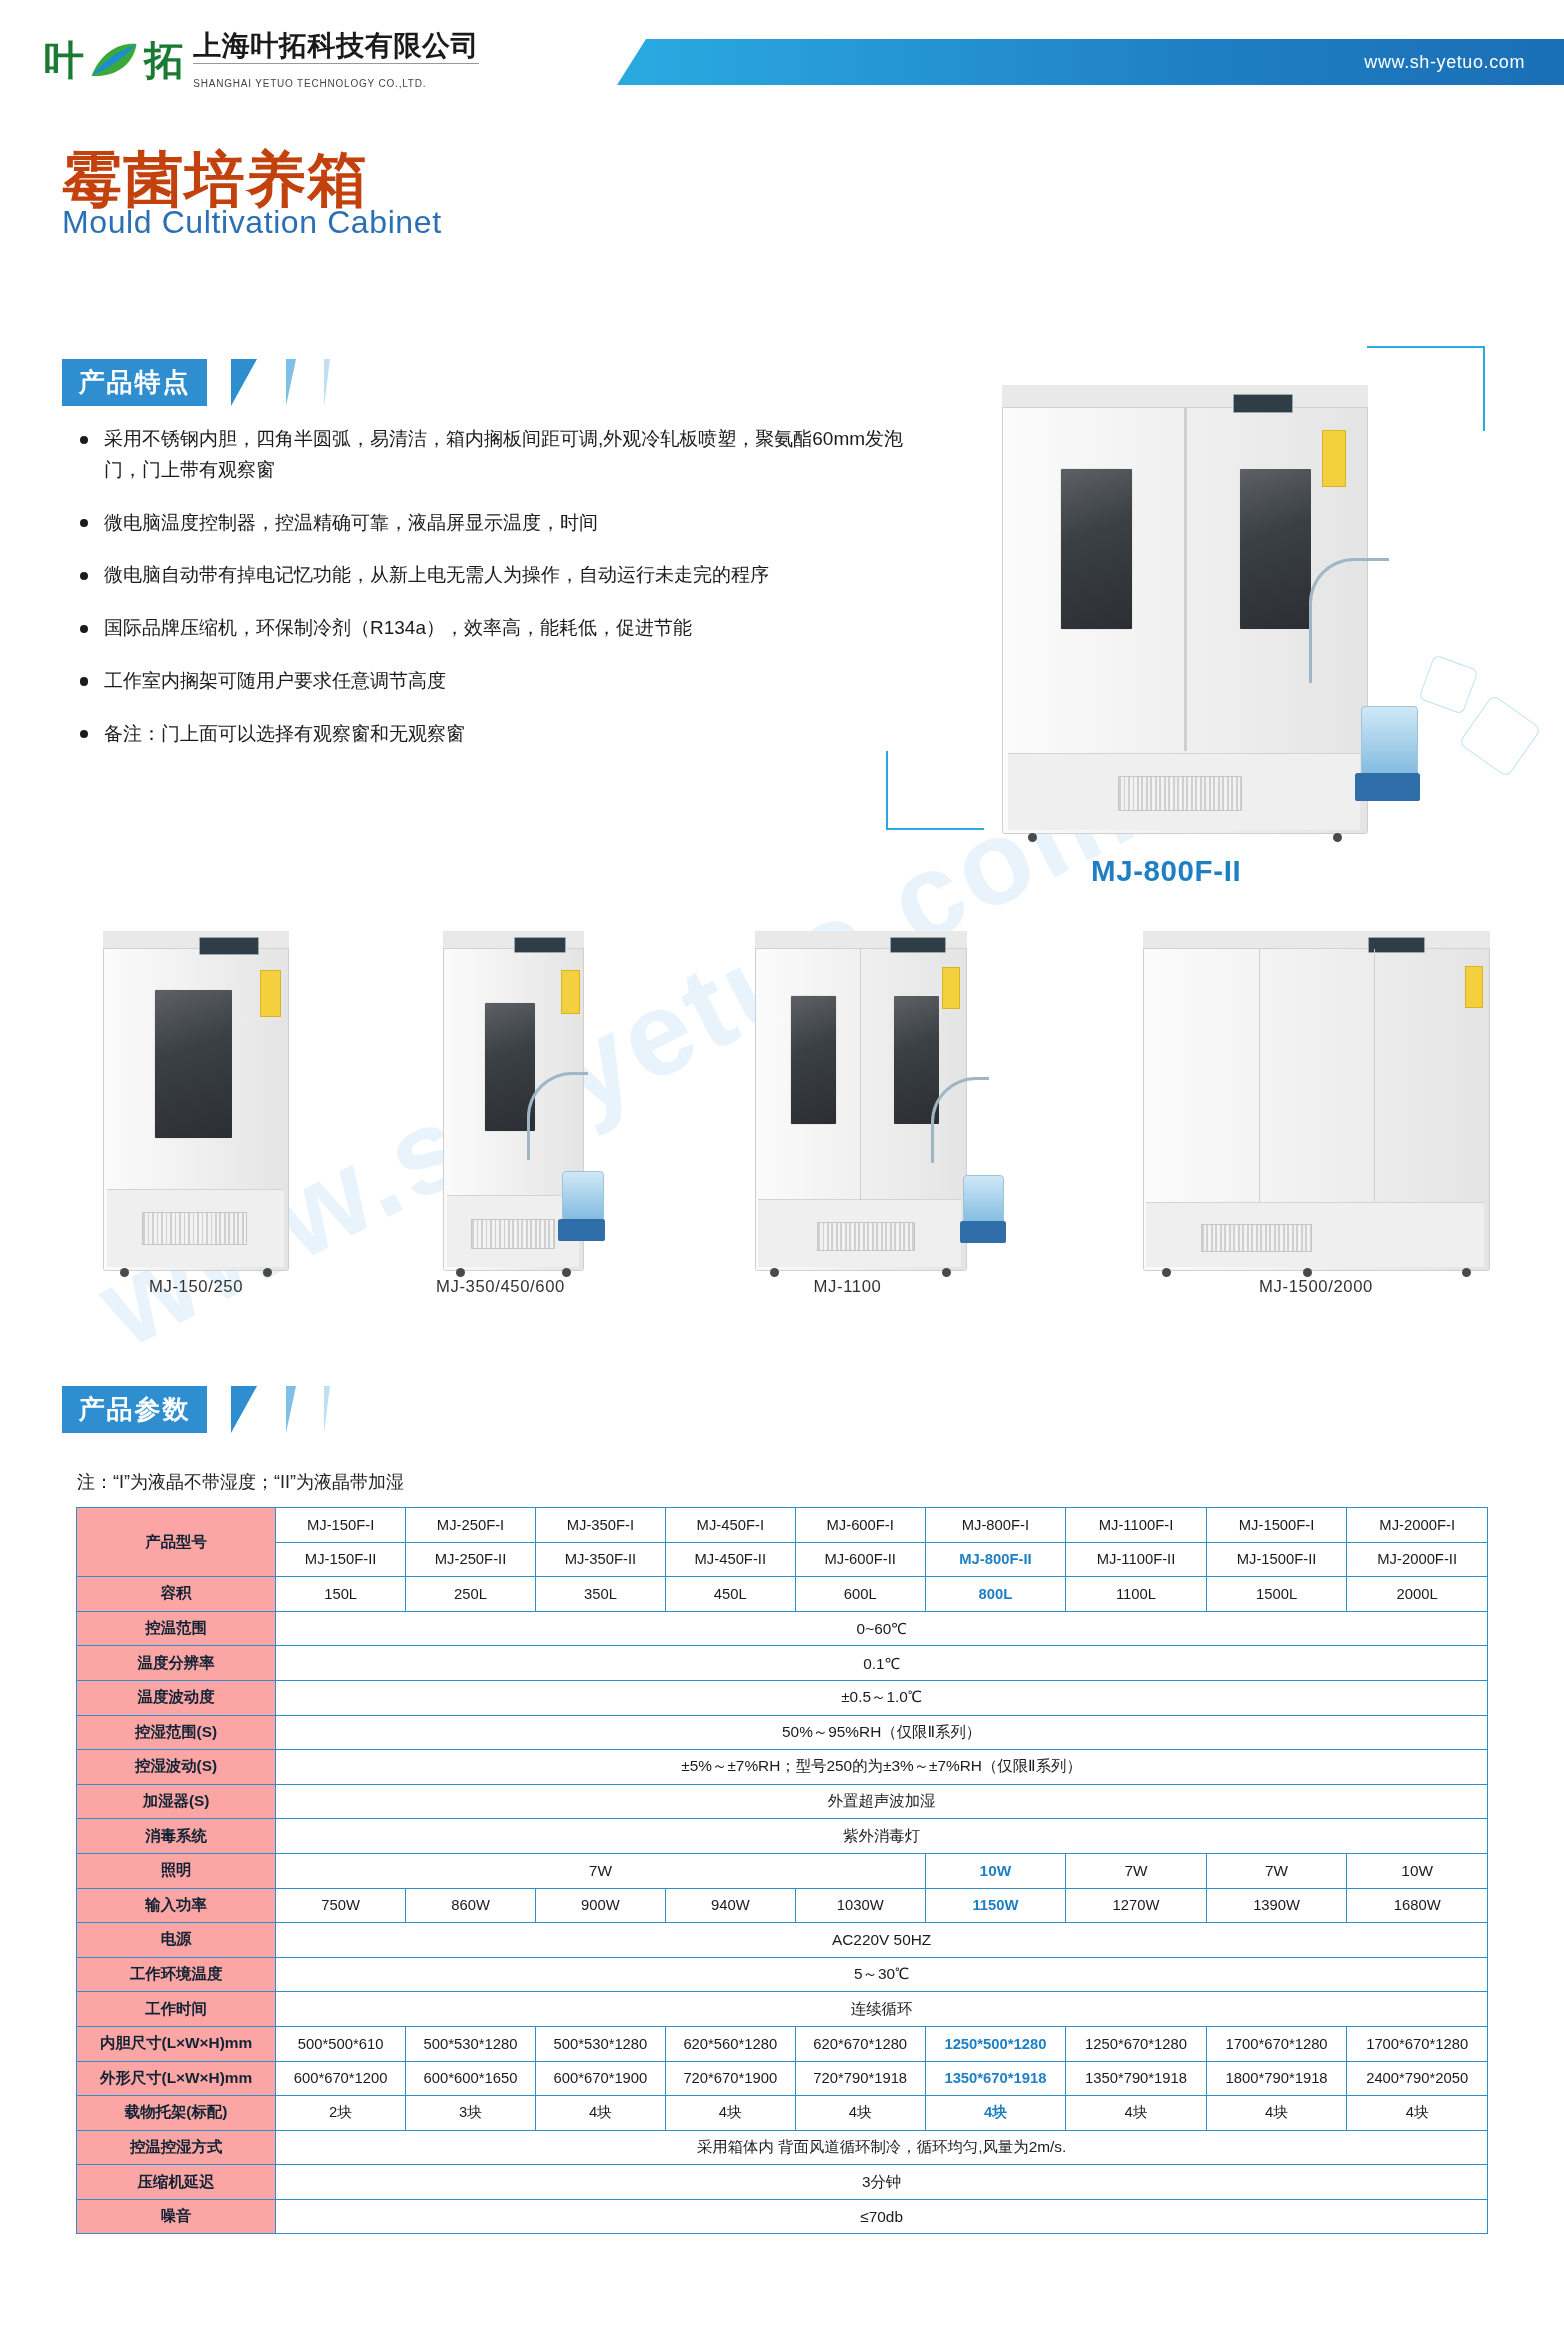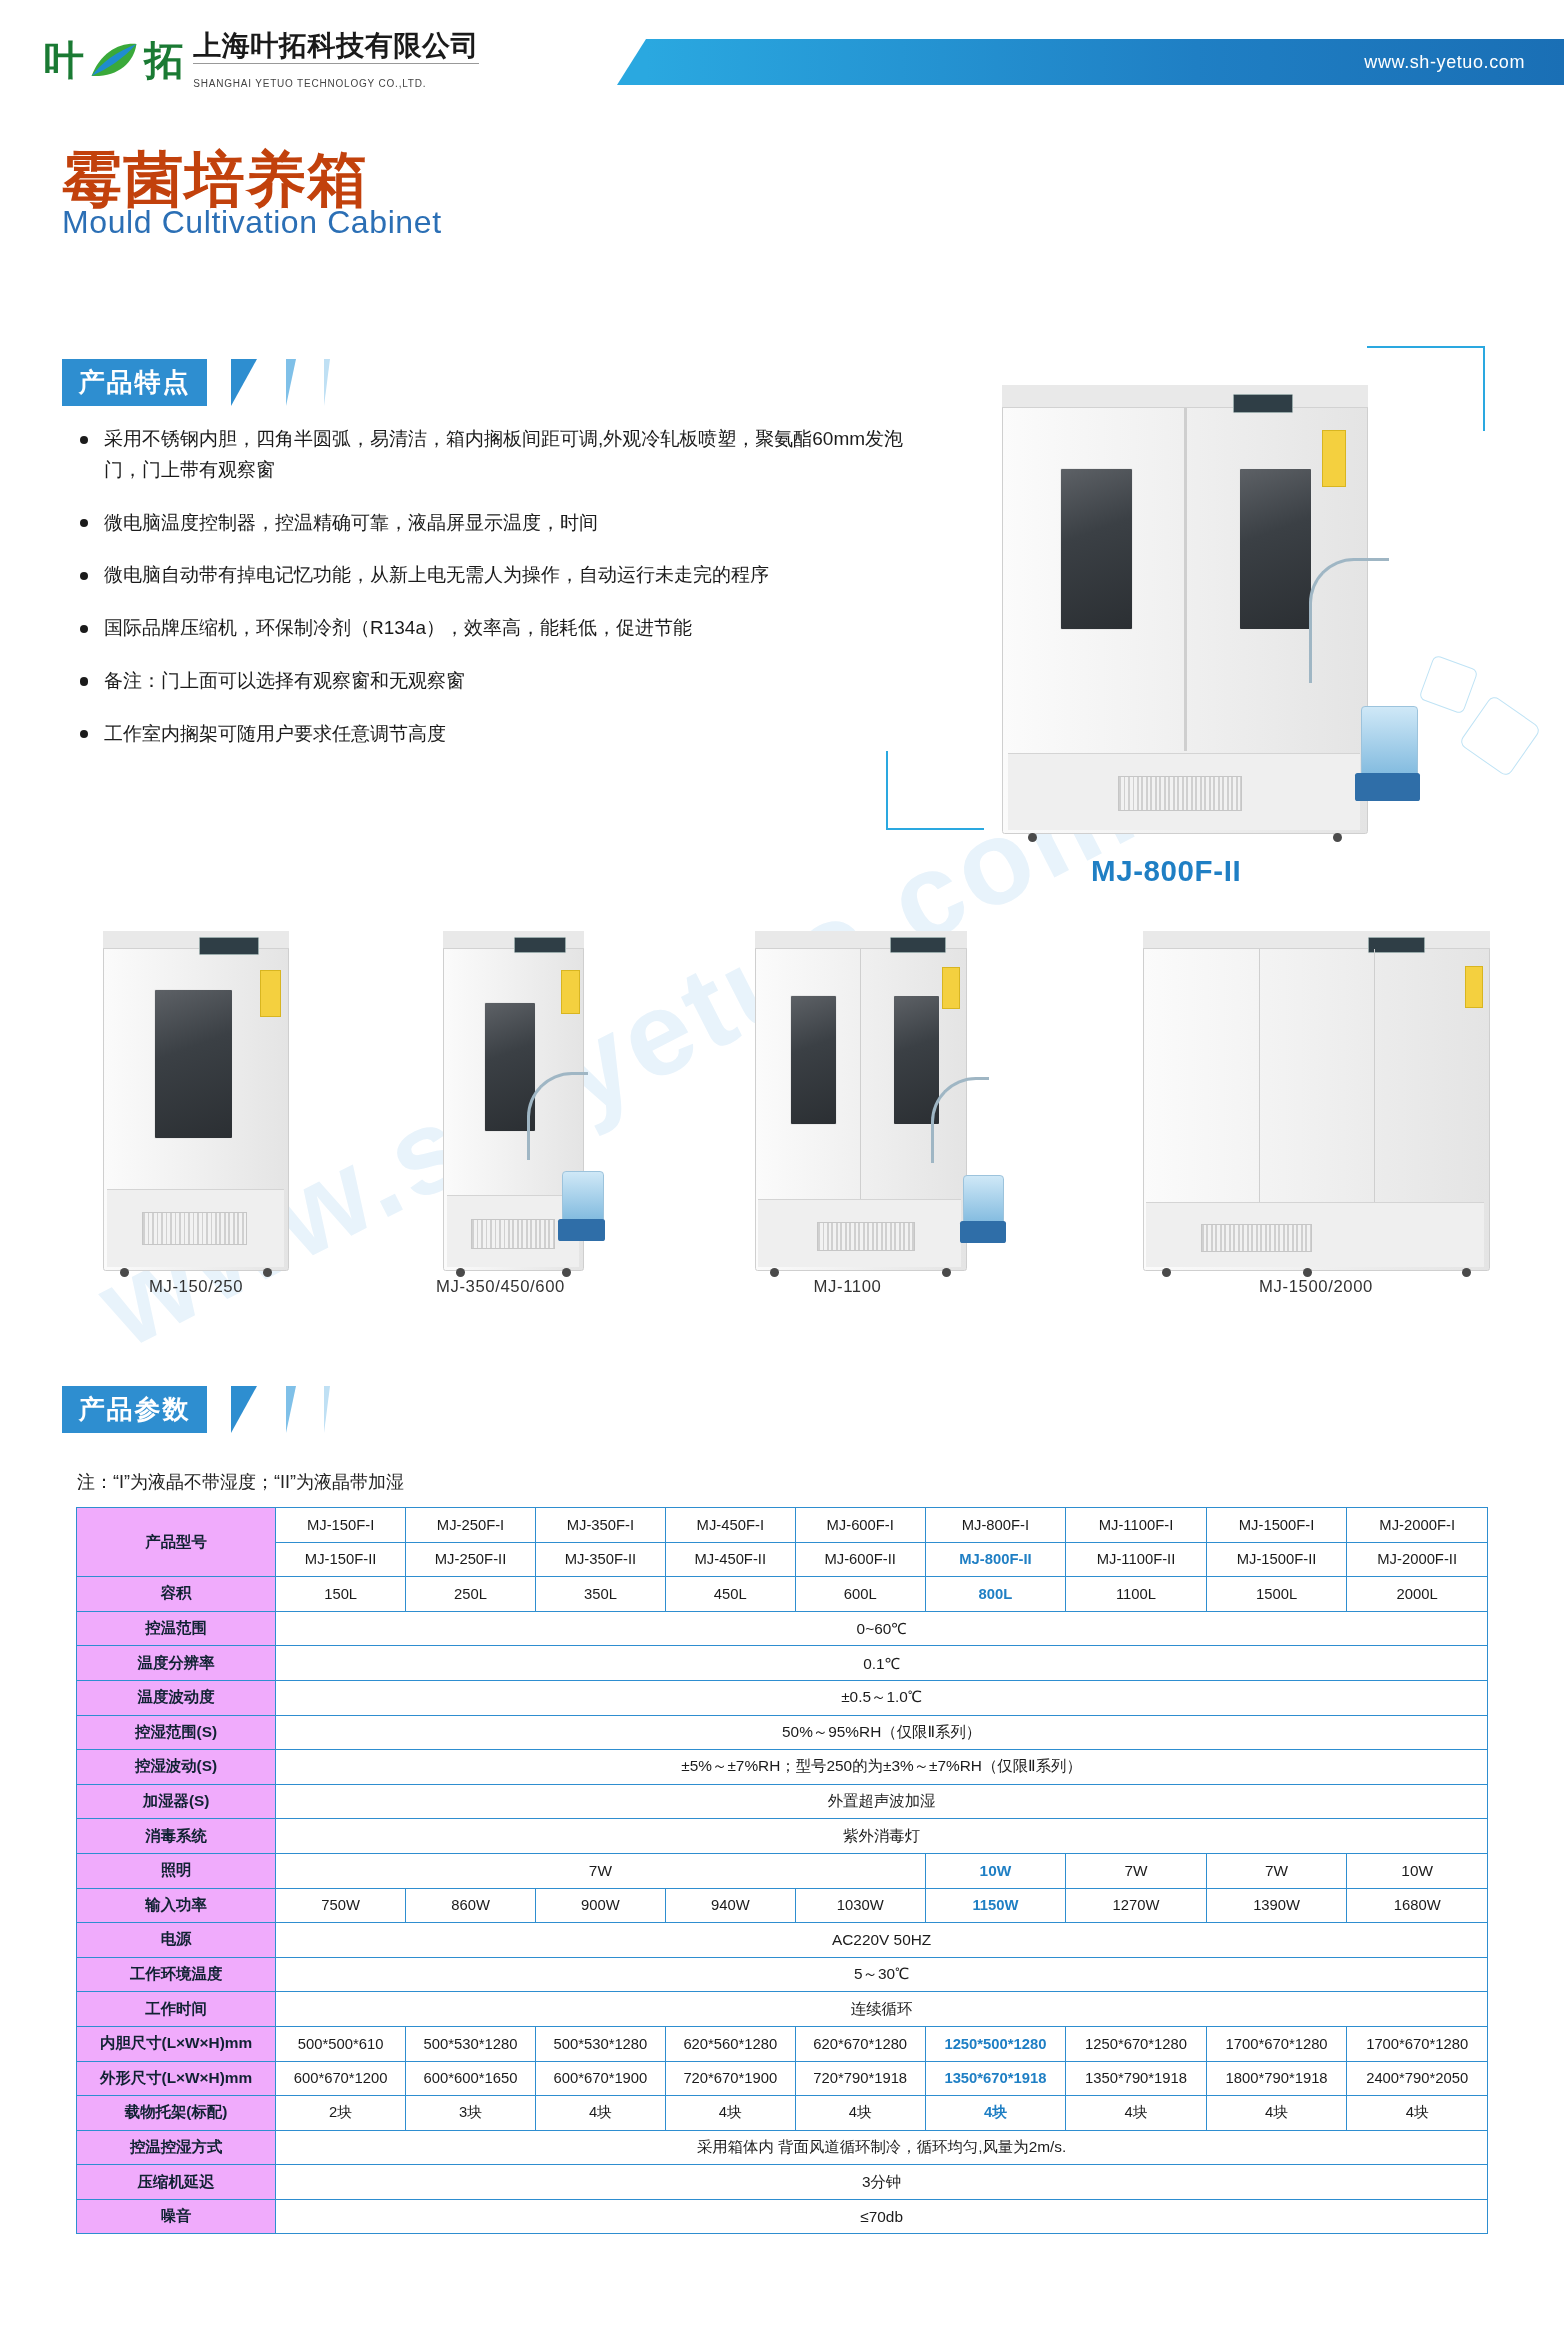--- a/index.html
+++ b/index.html
@@ -131,21 +131,21 @@
     position:absolute;left:77px;top:1470px;font-size:18px;color:#222;
   }
   table.params{
     position:absolute;left:76px;top:1507px;width:1412px;border-collapse:collapse;
     font-size:15.4px;color:#1b1b1b;background:rgba(255,255,255,0.0);
   }
   table.params td{
     border:0.6px solid #2e8ed0;text-align:center;padding:5.8px 2.6px;height:22px;
   }
   table.params td.h{
-    background:#f0abfc;font-weight:bold;width:193px;color:#123;
+    background:#fca5a5;font-weight:bold;width:193px;color:#123;
   }
   table.params td.hi{color:#1f7fc4;font-weight:bold;}
   table.params td.modelcell{font-size:14.8px;}
   .sec-params{left:62px;top:1386px;}
   .sec-feat{left:62px;top:359px;}
 
   
   .line-deco{position:absolute;border:2.6px solid #2aa8e0;}
   .hex{position:absolute;border:1.9px solid #bfe3f5;}
 </style>
@@ -184,22 +184,22 @@
     <div class="slash"></div>
     <div class="slash2"></div>
     <div class="slash3"></div>
   </div>
 
   <div class="features">
     <div class="feat">采用不锈钢内胆，四角半圆弧，易清洁，箱内搁板间距可调,外观冷轧板喷塑，聚氨酯60mm发泡门，门上带有观察窗</div>
     <div class="feat">微电脑温度控制器，控温精确可靠，液晶屏显示温度，时间</div>
     <div class="feat">微电脑自动带有掉电记忆功能，从新上电无需人为操作，自动运行未走完的程序</div>
     <div class="feat">国际品牌压缩机，环保制冷剂（R134a），效率高，能耗低，促进节能</div>
+    <div class="feat">工作室内搁架可随用户要求任意调节高度</div>
     <div class="feat">备注：门上面可以选择有观察窗和无观察窗</div>
-    <div class="feat">工作室内搁架可随用户要求任意调节高度</div>
   </div>
 
   <div class="hero">
 
     <div class="line-deco" style="left:404px;top:-13px;width:116px;height:83px;border-bottom:none;border-left:none;"></div>
     <div class="cab" style="width:366px;height:449px;left:39px;top:26px;position:absolute;">
       <div class="body"></div>
       <div class="top"></div>
       <div class="ctrl" style="left:231px;top:9px;width:58px;height:16.7px;"></div>
       <div class="seam" style="left:182px;top:23px;width:2.6px;bottom:83px;"></div>

